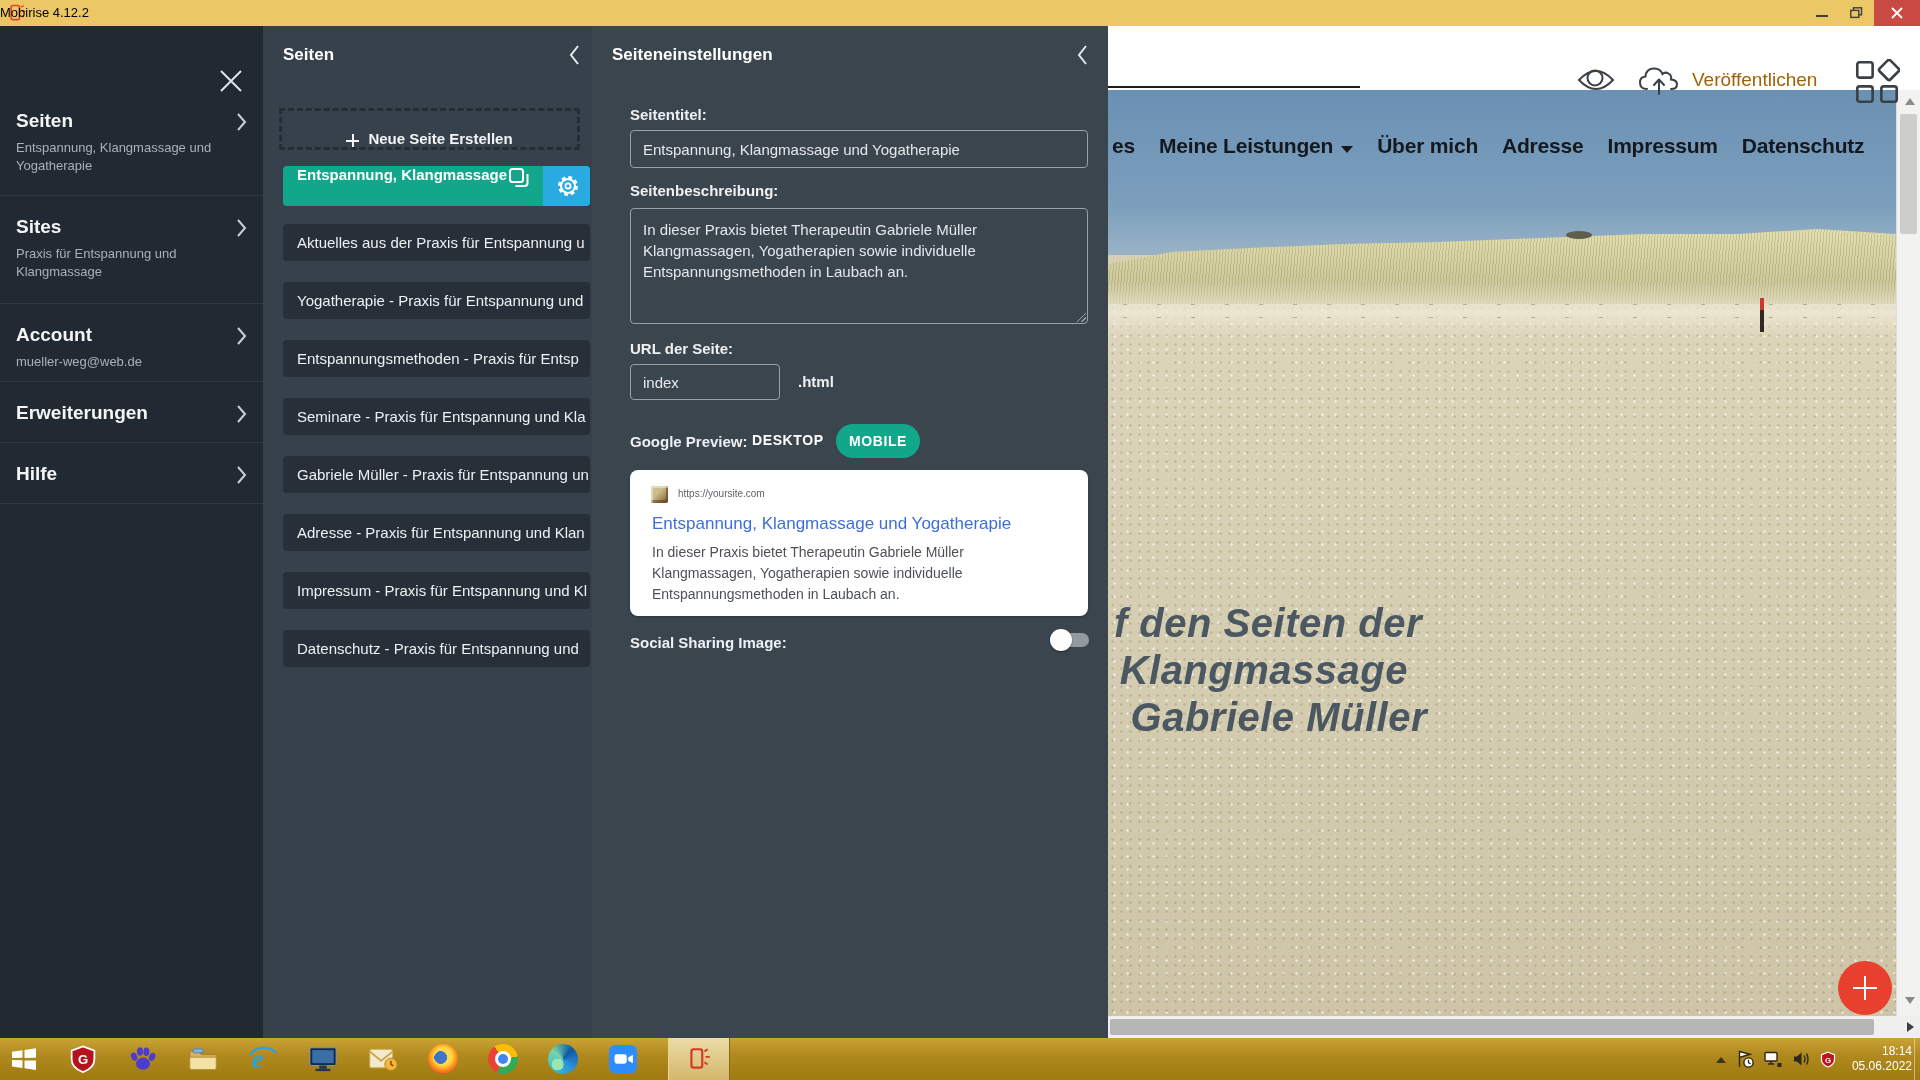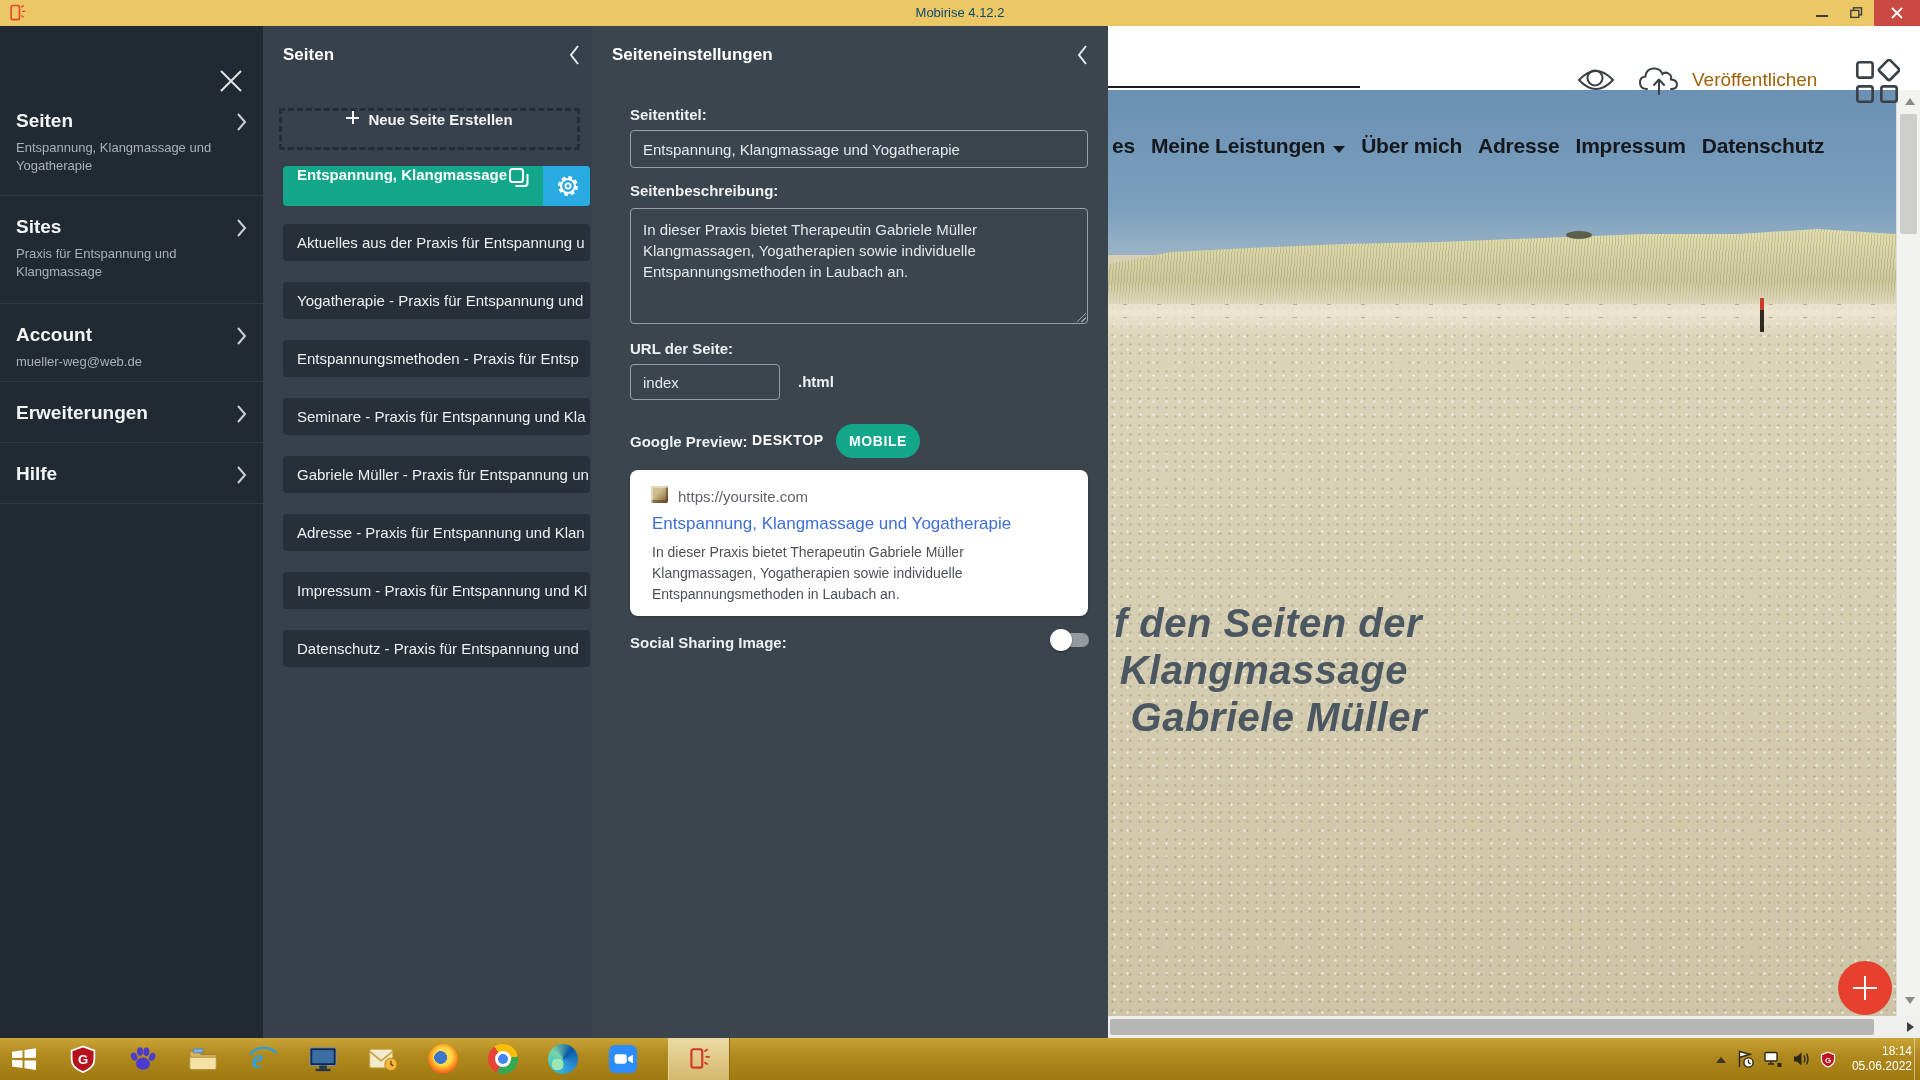--- a/index.html
+++ b/index.html
@@ -3,22 +3,22 @@
 <meta charset="utf-8">
 <style>
   html,body{margin:0;padding:0;background:#000}
   .screen{position:relative;width:1920px;height:1080px;overflow:hidden;background:#fff;
           font-family:"Liberation Sans",sans-serif;}
   .abs{position:absolute}
 
   
   .titlebar{left:0;top:0;width:1920px;height:26px;background:#ecc765;z-index:60}
   .tb-logo{left:7px;top:3px;width:20px;height:20px}
-  .tb-title{left:0;top:0;width:100%;height:26px;line-height:26px;text-align:center;
-            font-size:13px;color:#0c4a6e}
+  .tb-title{left:0;top:0;width:100%;height:26px;line-height:26px;
+            font-size:13px;color:#000000}
   .tb-btn{top:0;height:26px;display:flex;align-items:center;justify-content:center}
   .tb-min{left:1806px;width:32px}
   .tb-restore{left:1840px;width:32px}
   .tb-close{left:1874px;width:46px;background:#c94a42}
 
   
   .appbar{left:0;top:26px;width:1920px;height:64px;background:#fff;z-index:5}
   .eye-btn{left:1576px;top:38px;width:40px;height:32px}
   .publish-btn{left:1636px;top:34px;height:40px;display:flex;align-items:center;gap:10px}
   .publish-label{font-size:19px;color:#a16207}
@@ -39,21 +39,21 @@
                          linear-gradient(180deg,#dcd5ba,#d5cdb1 50%,#cec5a8);
         background-size:9px 9px,13px 13px,100% 100%}
   .fog{left:0;top:192px;width:100%;height:56px;
        background:linear-gradient(180deg,rgba(236,231,211,0),rgba(238,232,212,.85) 55%,rgba(214,206,178,0))}
   .tufts{left:0;top:208px;width:100%;height:26px;opacity:.5;
        background-image:radial-gradient(rgba(120,120,70,.9) 1.6px,transparent 2.3px);background-size:34px 13px}
   .clump{left:458px;top:141px;width:26px;height:8px;background:#5c5f4c;border-radius:50%}
   .pole{left:652px;top:208px;width:4px;height:34px;background:#2e2a22}
   .pole::before{content:"";position:absolute;top:0;left:0;width:4px;height:12px;background:#c93a2c}
 
-  .nav{left:4px;top:44px;display:flex;gap:16px;align-items:center}
+  .nav{left:4px;top:44px;display:flex;gap:24px;align-items:center}
   .nav-item{font-size:21px;font-weight:600;color:#15191d;letter-spacing:-.2px;white-space:nowrap}
   .caret{width:0;height:0;border-left:6px solid transparent;border-right:6px solid transparent;
          border-top:7px solid #15191d;display:inline-block;margin-left:8px}
 
   .heading-line{position:absolute;font-size:40px;font-weight:700;font-style:italic;color:#4b5761;
                 letter-spacing:.5px;white-space:nowrap}
   .h-line1{top:511px;right:474px}
   .h-line2{top:558px;right:488px}
   .h-line3{top:605px;right:469px}
 
@@ -83,21 +83,21 @@
   .sb-title{font-size:19px;font-weight:600;color:#f3f5f6}
   .sb-sub{margin-top:7px;font-size:13px;line-height:18px;color:#a9b1b7}
   .sb-chev{position:absolute;right:16px;top:22px}
 
   
   .pages-panel{left:263px;top:26px;width:329px;height:1012px;background:#37414b;z-index:10}
   .ph-title{position:absolute;left:20px;top:19px;font-size:17px;font-weight:600;color:#fff}
   .ph-back{position:absolute;top:18px}
   .pp-back{right:12px}
   .new-page-btn{left:16px;top:82px;width:301px;height:42px;border:3px dashed #242c34;border-radius:3px;
-      display:flex;align-items:flex-start;justify-content:center;gap:9px;color:#f2f4f5;font-size:15px;
+      display:flex;align-items:flex-end;justify-content:center;gap:9px;color:#f2f4f5;font-size:15px;
       font-weight:600;box-sizing:border-box}
   .plus-icon{position:relative;width:13px;height:13px;display:inline-block}
   .plus-icon::before,.plus-icon::after{content:"";position:absolute;background:#f2f4f5}
   .plus-icon::before{left:0;top:6px;width:13px;height:1.8px}
   .plus-icon::after{left:6px;top:0;width:1.8px;height:13px}
   .active-page{left:20px;top:140px;width:307px;height:40px;border-radius:4px;background:#12a78b;
       display:flex;align-items:flex-start;overflow:hidden}
   .ap-label{padding-left:14px;font-size:15px;font-weight:600;color:#fff;flex:1;white-space:nowrap}
   .ap-copy{width:24px;height:24px;margin-right:12px;flex:none}
   .ap-gear{width:50px;height:40px;background:#29abe2;display:flex;align-items:center;justify-content:center;flex:none}
@@ -121,21 +121,21 @@
   .resize-grip{left:485px;top:287px;width:9px;height:9px;position:absolute;
        background:linear-gradient(135deg,transparent 0 45%,#9aa0a5 45% 55%,transparent 55% 70%,#9aa0a5 70% 80%,transparent 80%)}
   .gp-desktop{position:absolute;left:160px;top:406px;font-size:14px;font-weight:700;color:#fff;letter-spacing:.6px}
   .gp-mobile{position:absolute;left:244px;top:398px;width:84px;height:34px;border-radius:17px;background:#12a78b;
        color:#fff;font-size:14px;font-weight:700;letter-spacing:.6px;display:flex;align-items:center;justify-content:center}
   .l-gp{top:407px}
   .gcard{left:38px;top:444px;width:458px;height:146px;background:#fff;border-radius:8px;box-shadow:0 1px 3px rgba(0,0,0,.25)}
   .gc-favicon{position:absolute;left:21px;top:16px;width:17px;height:17px;border-radius:2px;
        background:linear-gradient(135deg,#cdbd8e 0 40%,#a08a58 70%,#6e5c38);
        box-shadow:inset 2px 2px 0 rgba(255,255,255,.4), inset -2px -3px 0 rgba(90,40,20,.45)}
-  .gc-url{position:absolute;left:48px;top:18px;font-size:15px;color:#5f6368}
+  .gc-url{position:absolute;left:48px;top:18px;font-size:10px;color:#5f6368}
   .gc-title{position:absolute;left:22px;top:44px;font-size:17px;color:#3e6fd7}
   .gc-desc{position:absolute;left:22px;top:72px;width:352px;font-size:14px;line-height:21px;color:#4d5156}
   .toggle{position:absolute;left:461px;top:607px;width:36px;height:14px;border-radius:7px;background:#939ba1}
   .toggle-knob{position:absolute;left:-3px;top:-4px;width:22px;height:22px;border-radius:50%;background:#fdfdfd;
        box-shadow:0 1px 2px rgba(0,0,0,.45)}
 
   
   .taskbar{left:0;top:1038px;width:1920px;height:42px;z-index:50;
        background:linear-gradient(180deg,#c9a336,#b08a1e 40%,#9f7a10)}
   .tb-icons{position:absolute;left:10px;top:0;height:42px;display:flex;align-items:center;gap:30px}

